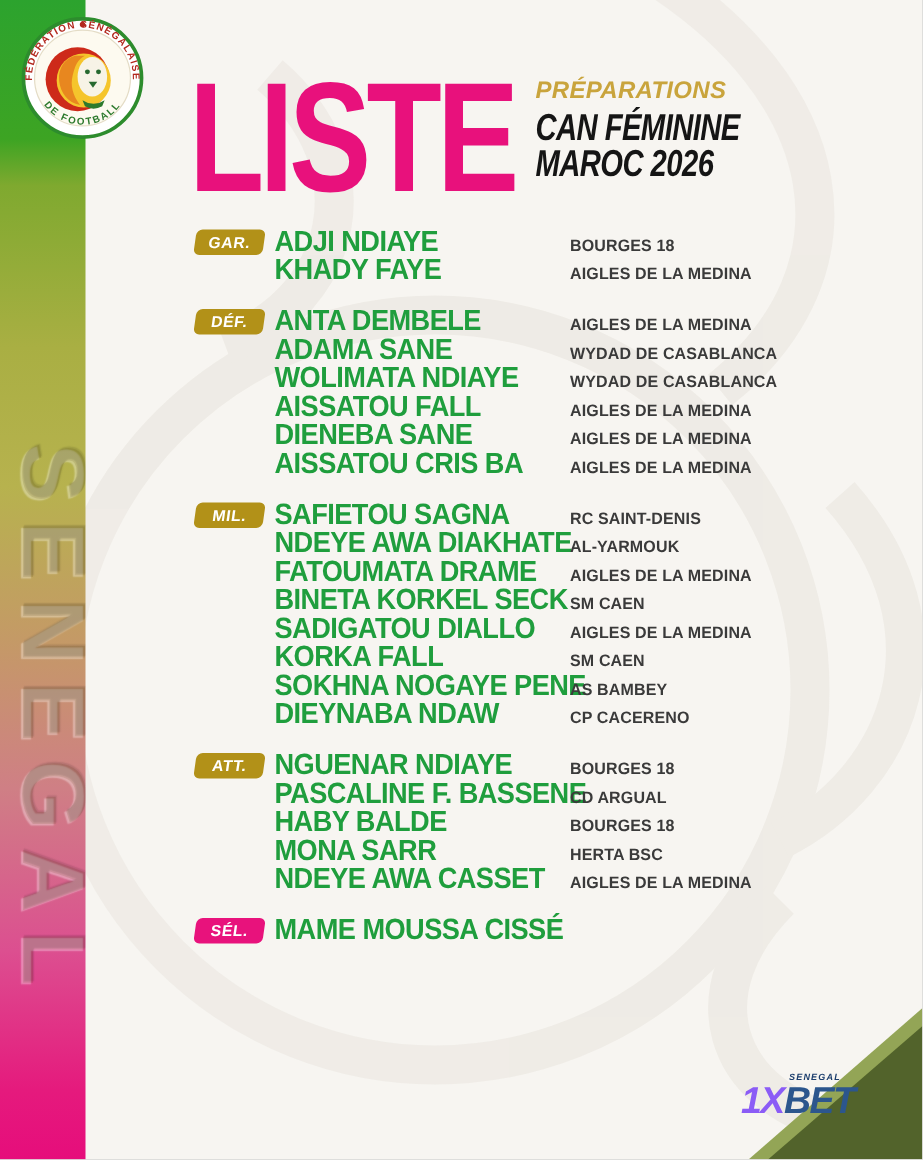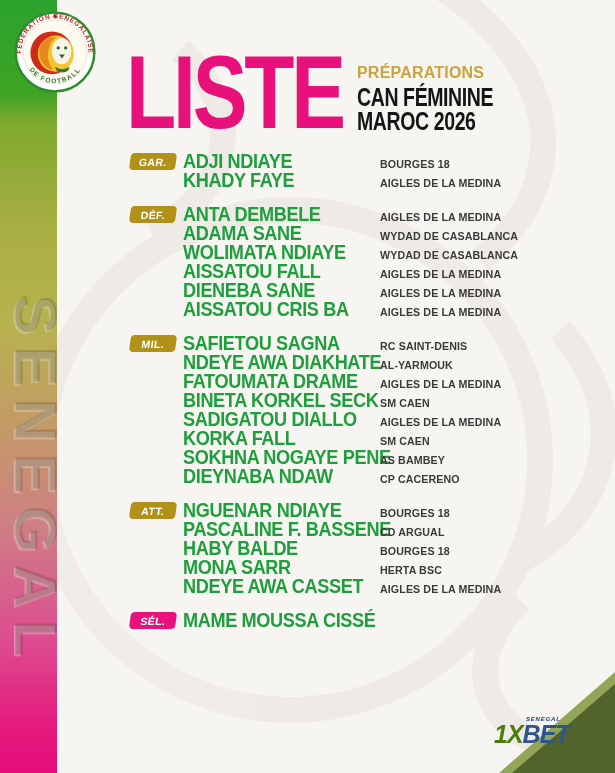--- a/index.html
+++ b/index.html
@@ -27,21 +27,21 @@
   }
   
   .crest{position:absolute;left:14px;top:11px;width:82px;height:82px;z-index:3;}
   
   .title{
     position:absolute;left:126px;top:40px;z-index:2;
     font-size:104px;line-height:1;font-weight:bold;color:#e8117c;
     letter-spacing:-4px;transform:scale(0.79,1);transform-origin:left top;
     white-space:nowrap;
   }
-  .subs{position:absolute;left:357px;top:64px;z-index:2;}
+  .subs{position:absolute;left:357px;top:52px;z-index:2;font-style:italic;}
   .sub-small{
     font-size:16px;font-weight:bold;color:#c9a43c;letter-spacing:0.2px;
     margin:0 0 3px 0;white-space:nowrap;
   }
   .sub-big{
     font-size:25px;font-weight:bold;color:#151515;letter-spacing:-0.5px;
     line-height:24px;margin:0;transform:scale(0.78,1);transform-origin:left top;
     white-space:nowrap;
   }
   
@@ -61,21 +61,21 @@
     white-space:nowrap;transform:scale(0.93,1);transform-origin:left bottom;
   }
   .club{
     font-size:11px;font-weight:bold;color:#3a3a3a;letter-spacing:0.1px;
     white-space:nowrap;transform:scale(0.97,1);transform-origin:left bottom;
   }
   
   .sponsor{position:absolute;left:494px;top:716px;z-index:3;color:#1c3e6d;font-style:italic;}
   .sponsor-small{font-size:6px;font-weight:bold;letter-spacing:0.8px;margin-left:32px;line-height:7px;}
   .sponsor-brand{font-size:25px;font-weight:bold;letter-spacing:-1px;line-height:22px;white-space:nowrap;}
-  .sponsor-brand .bx{color:#4d7c0f;}
+  .sponsor-brand .bx{color:#8b5cf6;}
   .sponsor-brand .bet{color:#2c568d;}
   
   .tri-light{
     position:absolute;right:0;bottom:0;width:116px;height:101px;z-index:1;
     clip-path:polygon(100% 0,100% 100%,0 100%);background:#93a556;
   }
   .tri-dark{
     position:absolute;right:0;bottom:0;width:103px;height:89px;z-index:2;
     clip-path:polygon(100% 0,100% 100%,0 100%);background:#52632b;
   }

